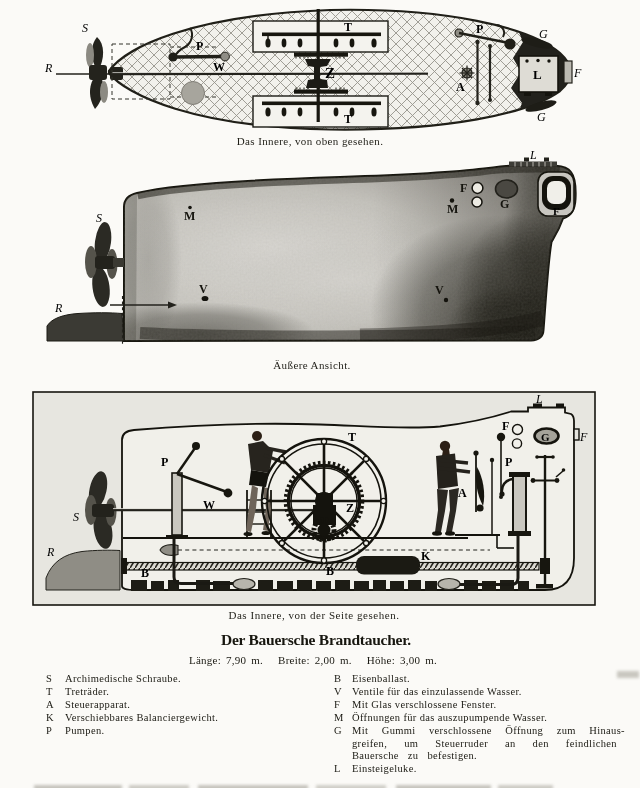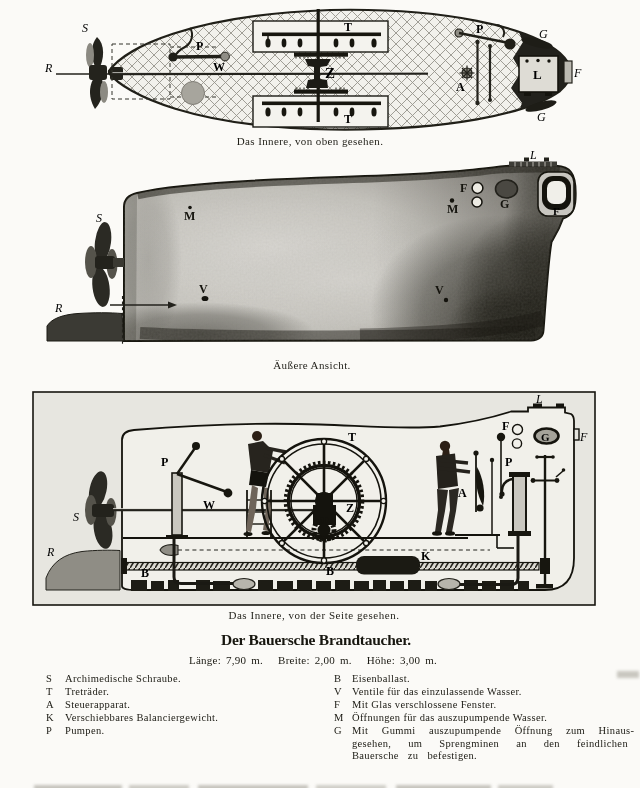--- a/index.html
+++ b/index.html
@@ -461,22 +461,23 @@
 <div><span style="display:inline-block;width:19px;">A</span>Steuerapparat.</div>
 <div><span style="display:inline-block;width:19px;">K</span>Verschiebbares Balanciergewicht.</div>
 <div><span style="display:inline-block;width:19px;">P</span>Pumpen.</div>
 </div>
 
 <div class="abs lg" style="left:310px;top:673px;line-height:12.9px;width:292px;margin-left:24px;">
 <div><span style="display:inline-block;width:18px;">B</span>Eisenballast.</div>
 <div><span style="display:inline-block;width:18px;">V</span>Ventile für das einzulassende Wasser.</div>
 <div><span style="display:inline-block;width:18px;">F</span>Mit Glas verschlossene Fenster.</div>
 <div><span style="display:inline-block;width:18px;">M</span>Öffnungen für das auszupumpende Wasser.</div>
-<div><span style="display:inline-block;width:18px;">G</span><span style="word-spacing:10.5px;">Mit Gummi auszupumpende Öffnung zum Hinaus-</span></div>
-<div><span style="display:inline-block;width:18px;"></span><span style="word-spacing:14px;">gesehen, um Sprengminen an den feindlichen</span></div>
+<div><span style="display:inline-block;width:18px;">G</span><span style="word-spacing:10.5px;">Mit Gummi verschlossene Öffnung zum Hinaus-</span></div>
+<div><span style="display:inline-block;width:18px;"></span><span style="word-spacing:14px;">greifen, um Steuerruder an den feindlichen</span></div>
 <div><span style="display:inline-block;width:18px;"></span><span style="word-spacing:6px;">Bauersche zu befestigen.</span></div>
+<div><span style="display:inline-block;width:18px;">L</span>Einsteigeluke.</div>
 </div>
 
 <div class="abs" style="left:34px;top:779px;width:540px;height:9px;filter:blur(1.6px);opacity:0.85;">
 <span style="display:inline-block;width:88px;height:8px;background:#bdbbb4;margin-right:7px;"></span><span style="display:inline-block;width:60px;height:8px;background:#c5c3bc;margin-right:9px;"></span><span style="display:inline-block;width:110px;height:8px;background:#bdbbb4;margin-right:8px;"></span><span style="display:inline-block;width:70px;height:8px;background:#c8c6bf;margin-right:10px;"></span><span style="display:inline-block;width:95px;height:8px;background:#bdbbb4;margin-right:7px;"></span><span style="display:inline-block;width:55px;height:8px;background:#c5c3bc;"></span>
 </div>
 <div class="abs" style="left:617px;top:671px;width:22px;height:7px;background:#c9c7c0;filter:blur(1.5px);"></div>
 </div>
 
 </body></html>

